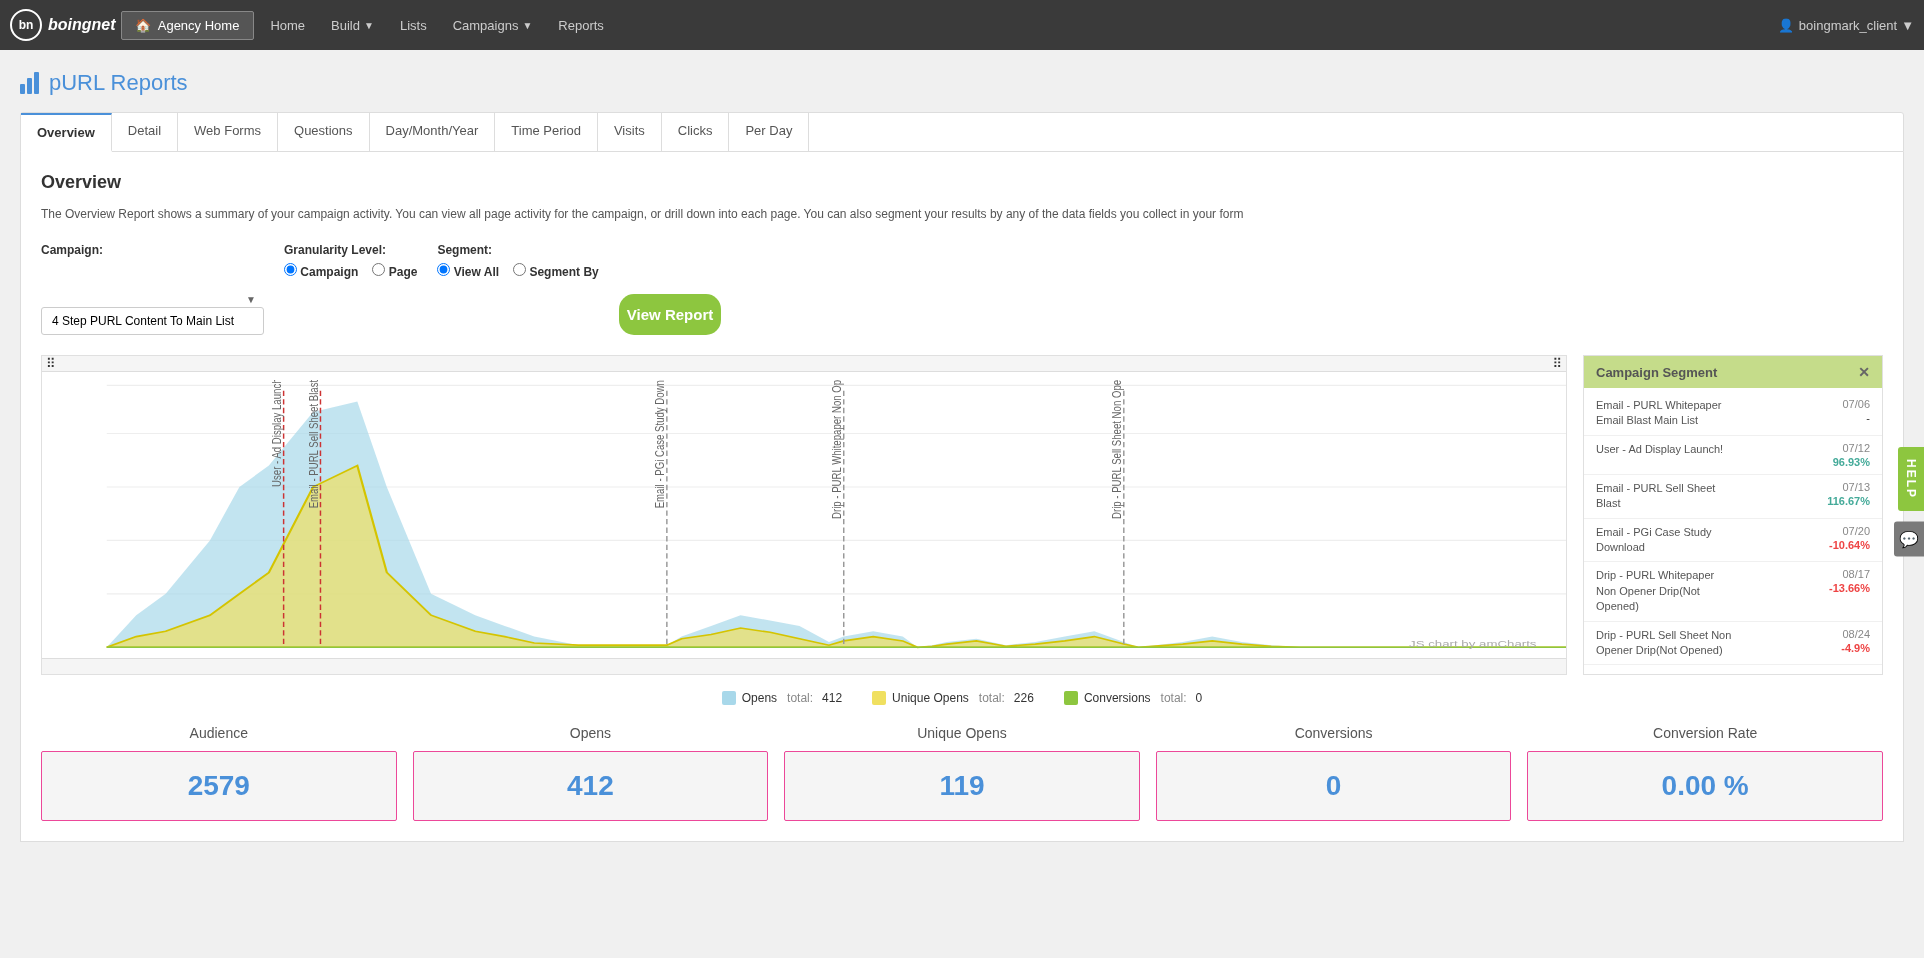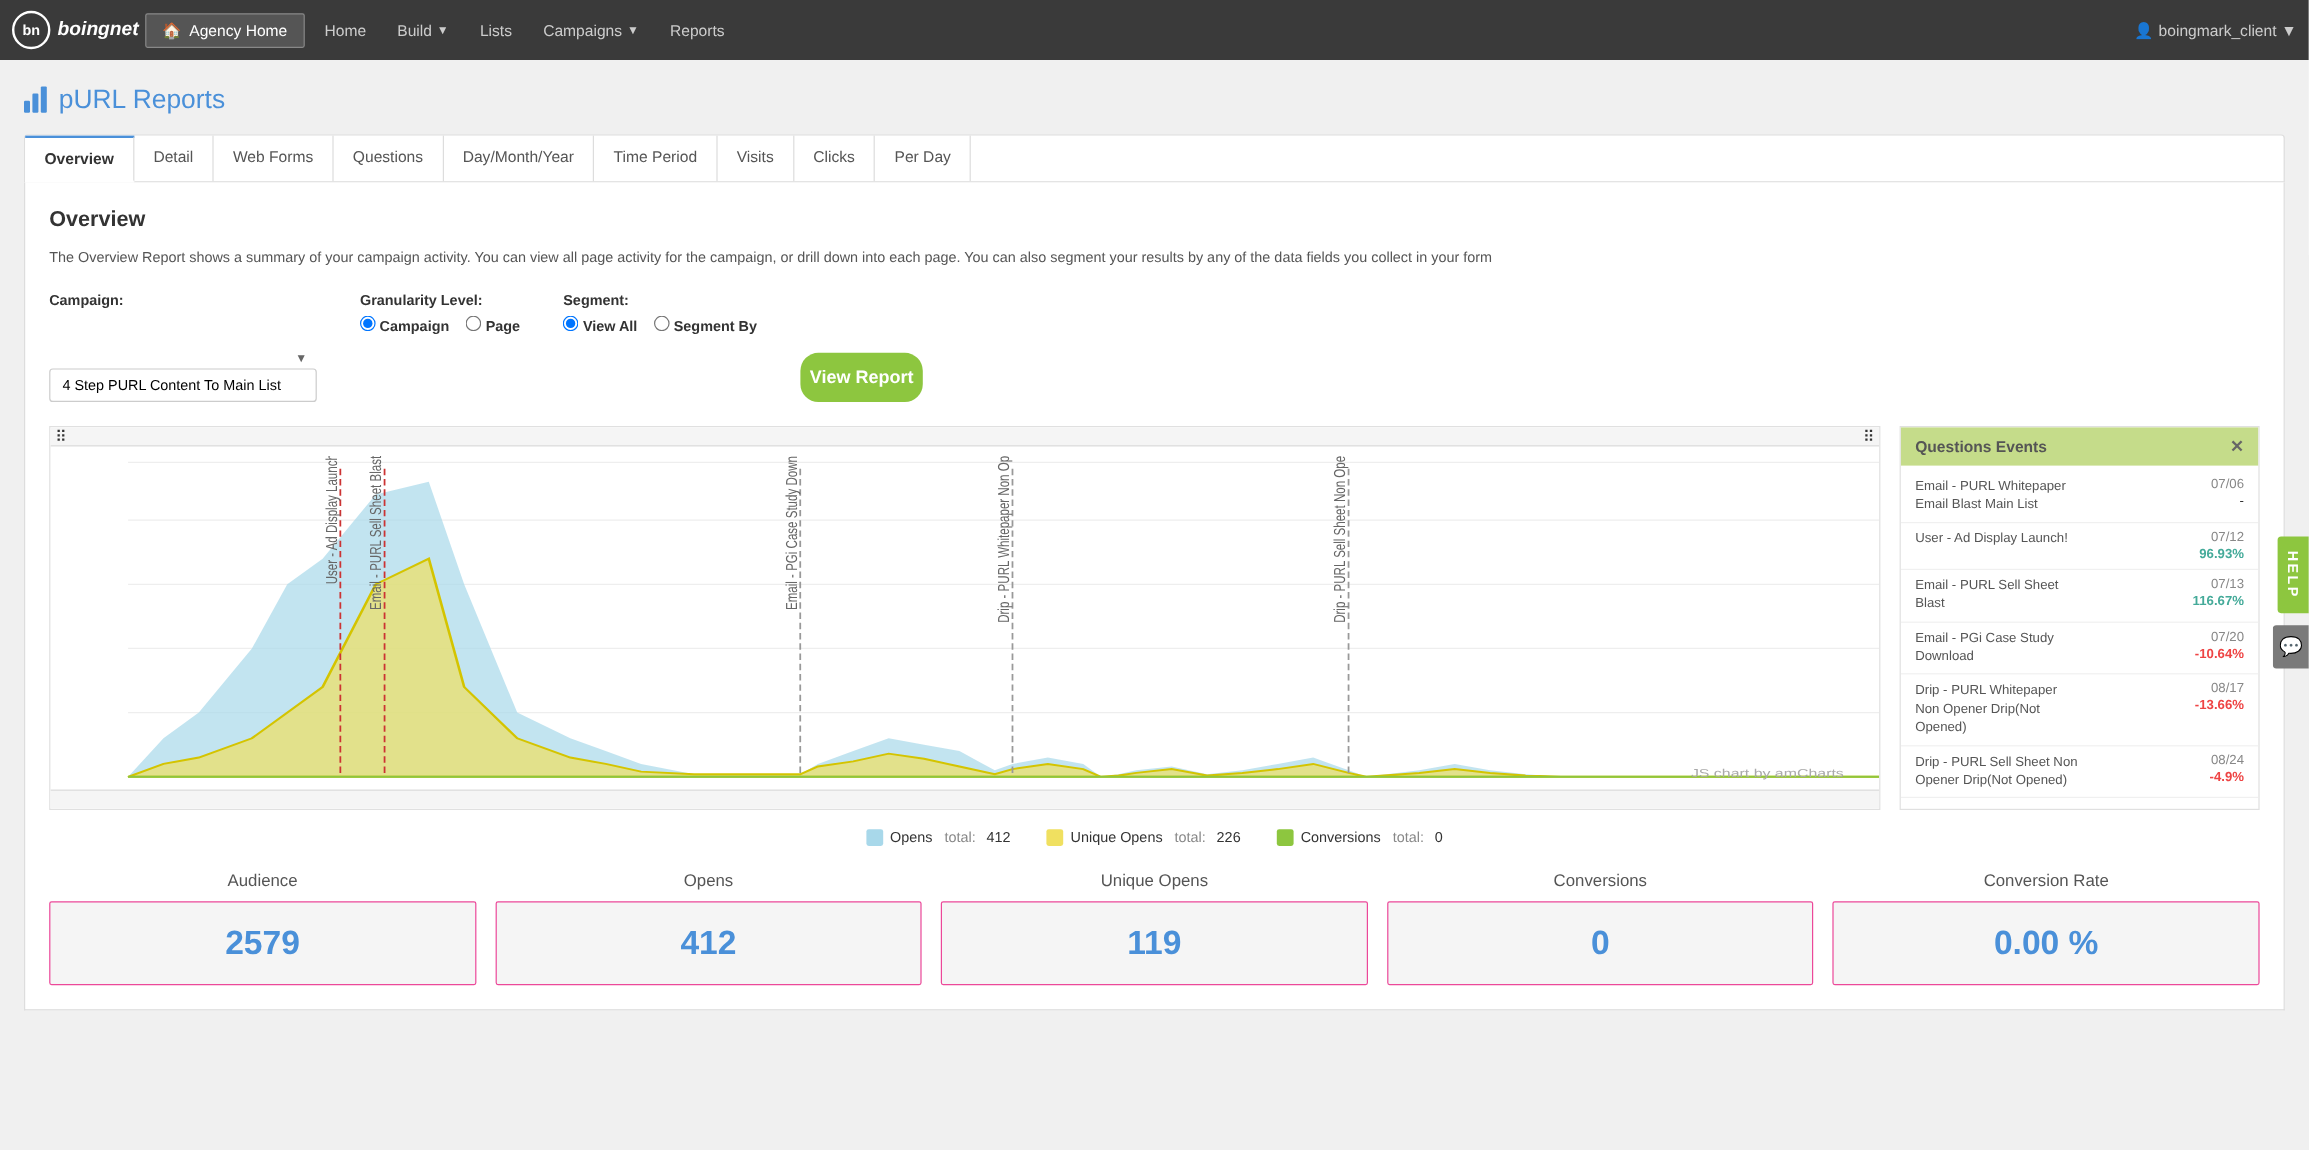--- a/index.html
+++ b/index.html
@@ -148,21 +148,21 @@
       font-size: 12px;
       color: #555;
       margin-bottom: 20px;
       line-height: 1.5;
     }
 
     
     .filters-row {
       display: flex;
       align-items: flex-start;
-      gap: 36px;
+      gap: 20px;
       margin-bottom: 20px;
     }
     .filter-group label {
       font-size: 12px;
       font-weight: bold;
       margin-bottom: 6px;
       display: block;
     }
     .filter-select-wrap {
       position: relative;
@@ -539,21 +539,21 @@
             <text x="970" y="268" font-size="11" fill="#888" text-anchor="middle">Nov</text>
 
             <text x="980" y="250" font-size="9" fill="#aaa" text-anchor="end">JS chart by amCharts</text>
           </svg>
         </div>
         <div class="chart-footer"></div>
       </div>
 
       <div class="campaign-events-panel">
         <div class="campaign-events-header">
-          <span>Questions Events</span>
+          <span>Campaign Segment</span>
           <span class="campaign-events-close">✕</span>
         </div>
         <div class="campaign-events-list">
 
           <div class="campaign-event-item">
             <span class="event-name">Email - PURL Whitepaper Email Blast Main List</span>
             <div class="event-meta">
               <span class="event-date">07/06</span>
               <span class="event-pct-neutral">-</span>
             </div>

